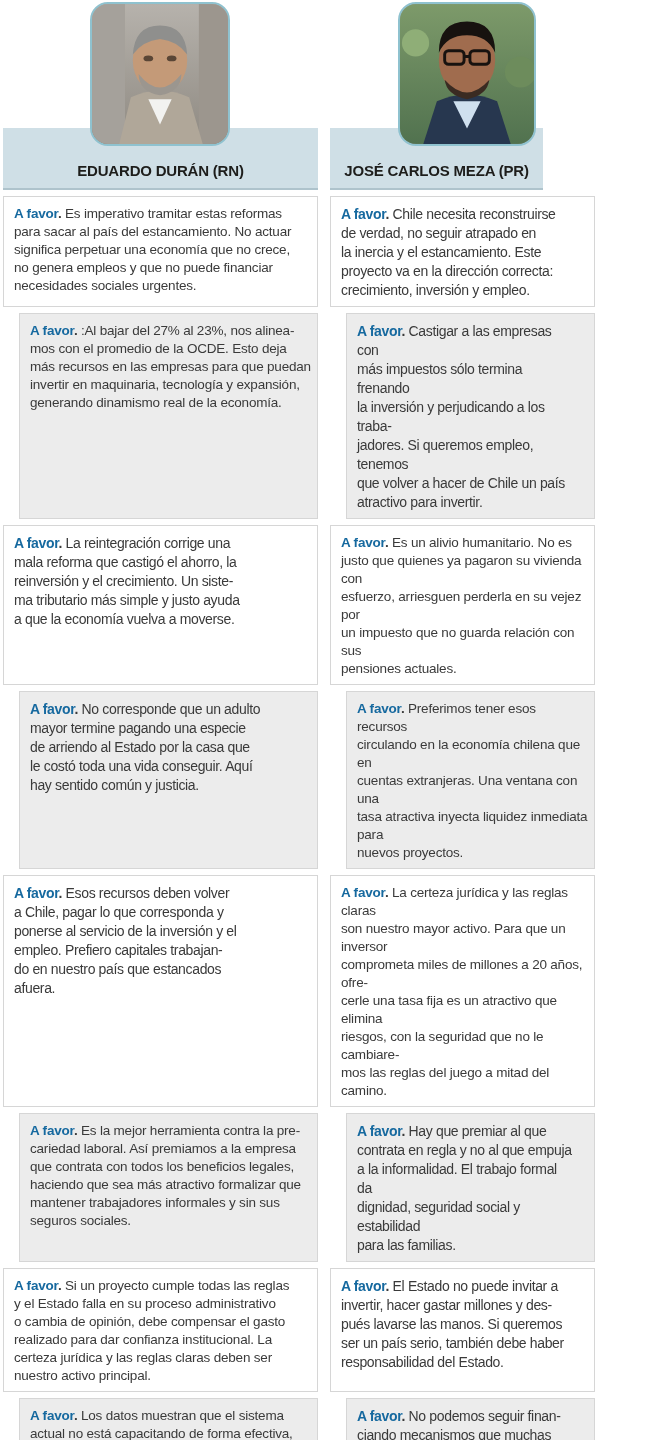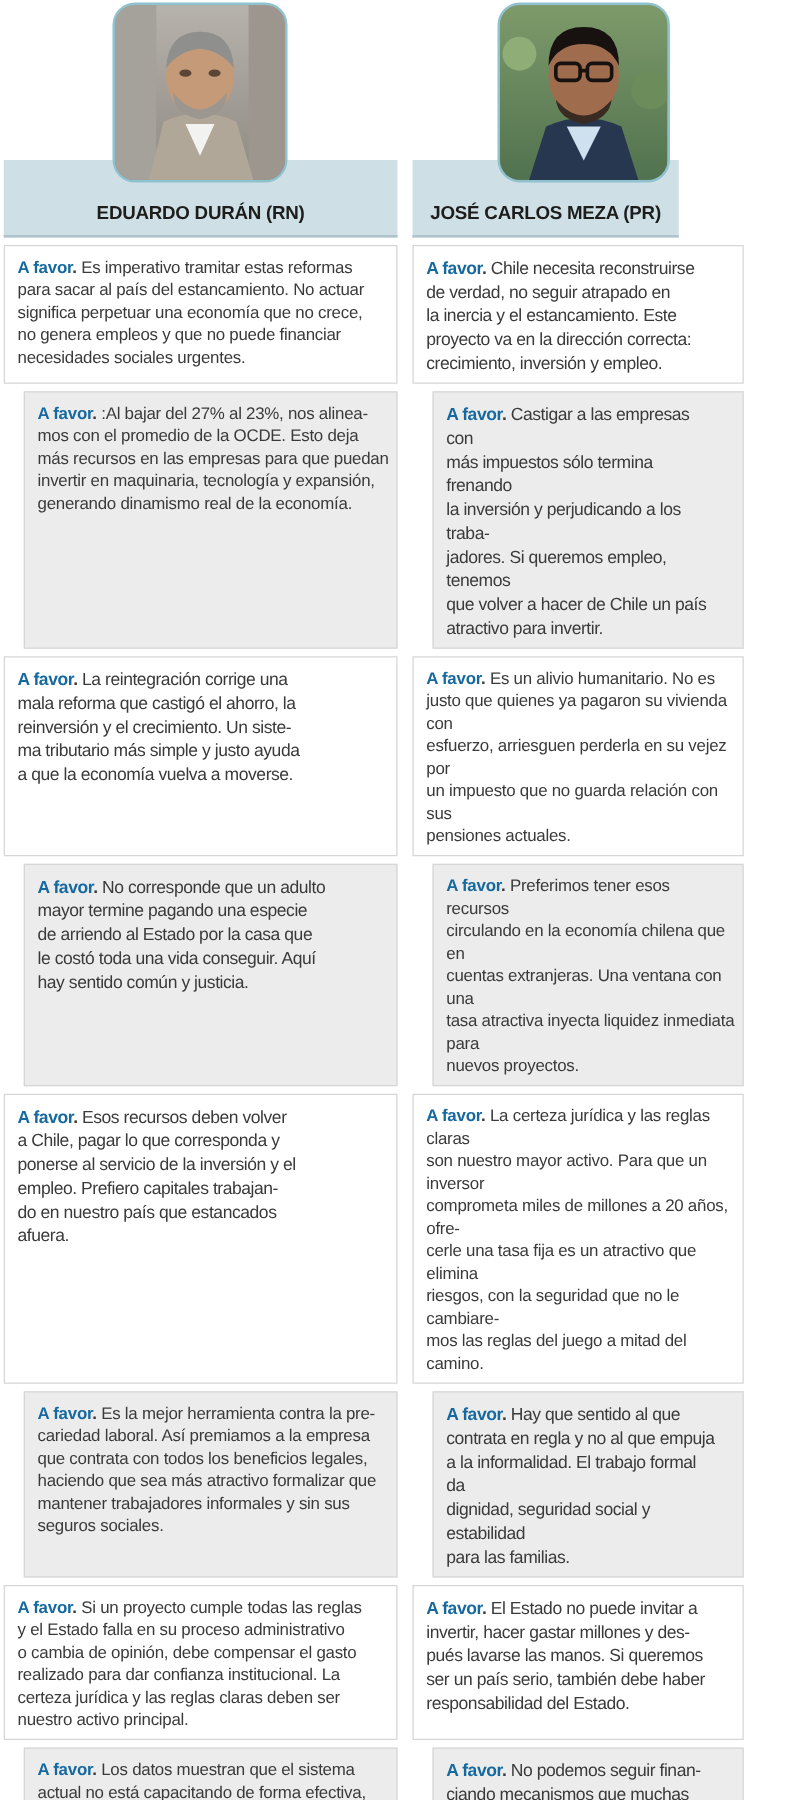--- a/index.html
+++ b/index.html
@@ -149,21 +149,21 @@
 riesgos, con la seguridad que no le cambiare-
 mos las reglas del juego a mitad del camino.</span></div>
 
 
     <div class="cell col-l"><span class="lbl">A favor</span><span class="sep">. </span><span class="txt">Es la mejor herramienta contra la pre-
 cariedad laboral. Así premiamos a la empresa
 que contrata con todos los beneficios legales,
 haciendo que sea más atractivo formalizar que
 mantener trabajadores informales y sin sus
 seguros sociales.</span></div>
-    <div class="cell col-r"><span class="lbl">A favor</span><span class="sep">. </span><span class="txt">Hay que sentido al que
+    <div class="cell col-r"><span class="lbl">A favor</span><span class="sep">. </span><span class="txt">Hay que premiar al que
 contrata en regla y no al que empuja
 a la informalidad. El trabajo formal da
 dignidad, seguridad social y estabilidad
 para las familias.</span></div>
 
     <div class="cell col-l"><span class="lbl">A favor</span><span class="sep">. </span><span class="txt">Si un proyecto cumple todas las reglas
 y el Estado falla en su proceso administrativo
 o cambia de opinión, debe compensar el gasto
 realizado para dar confianza institucional. La
 certeza jurídica y las reglas claras deben ser

